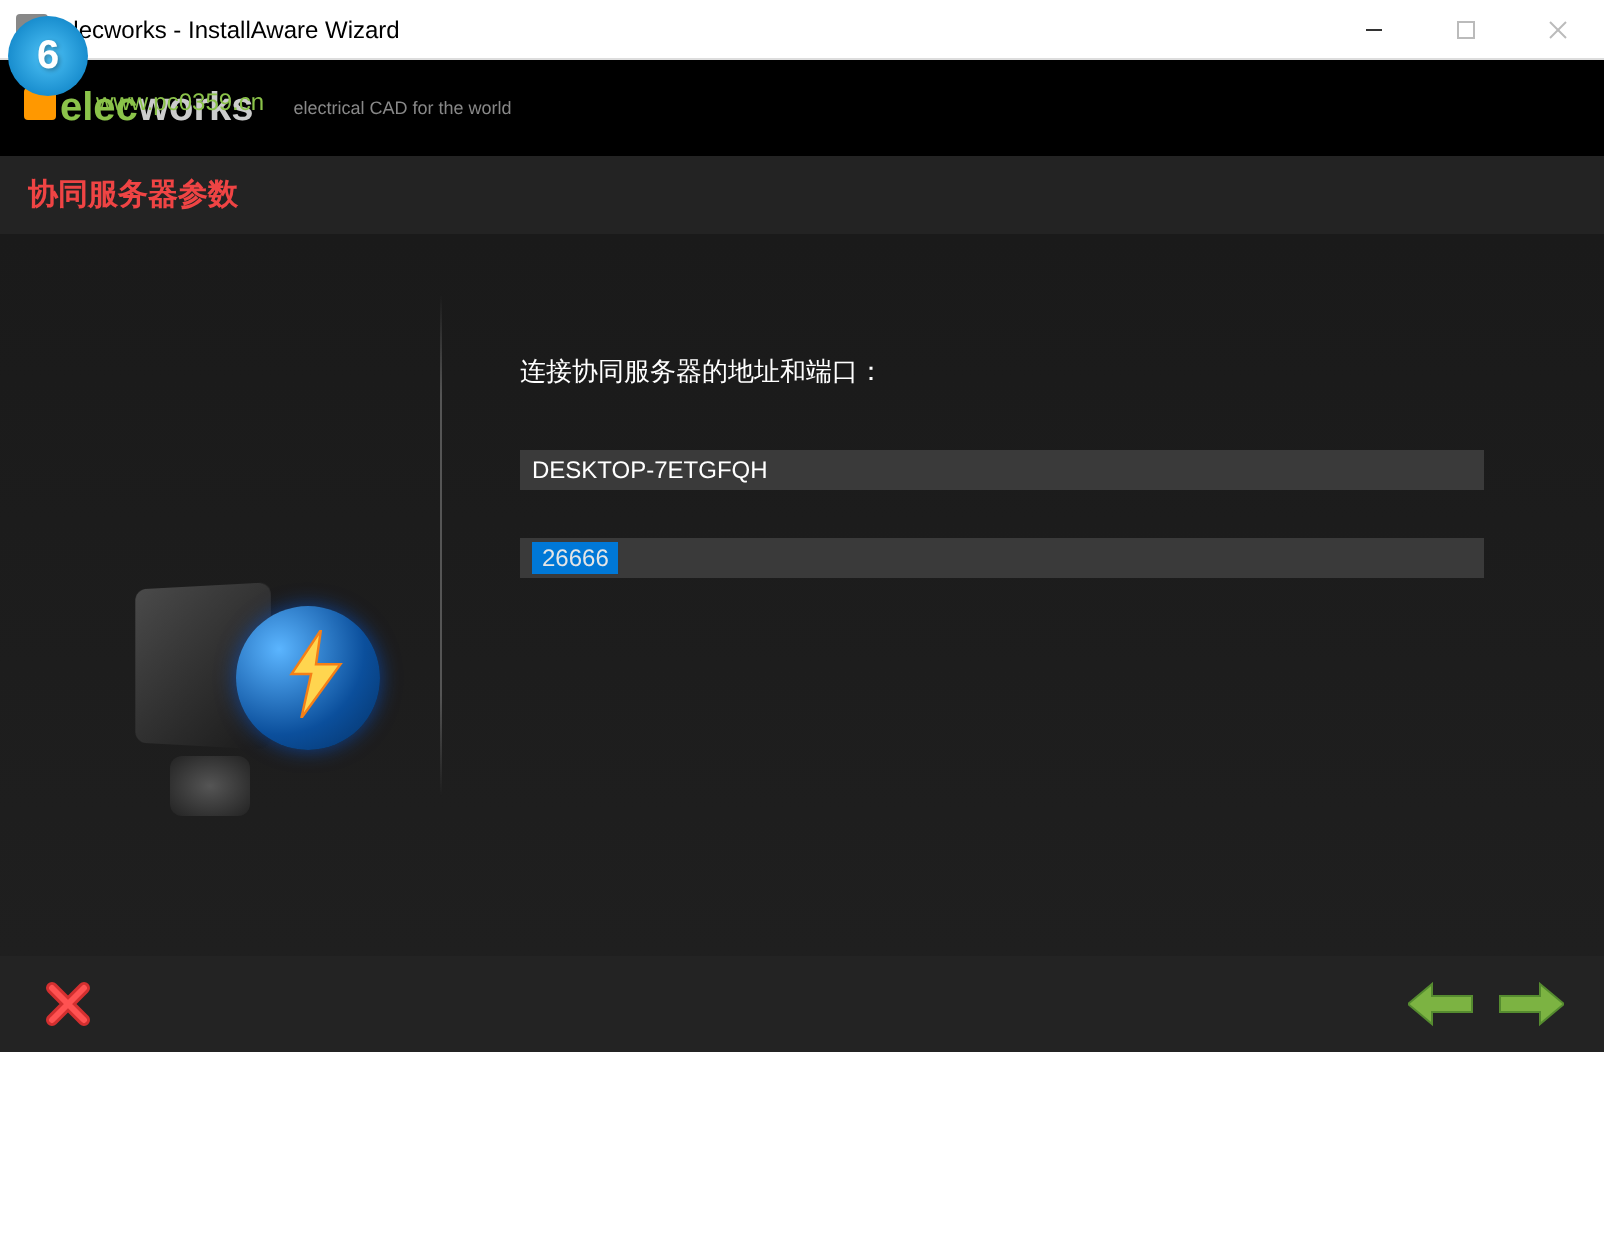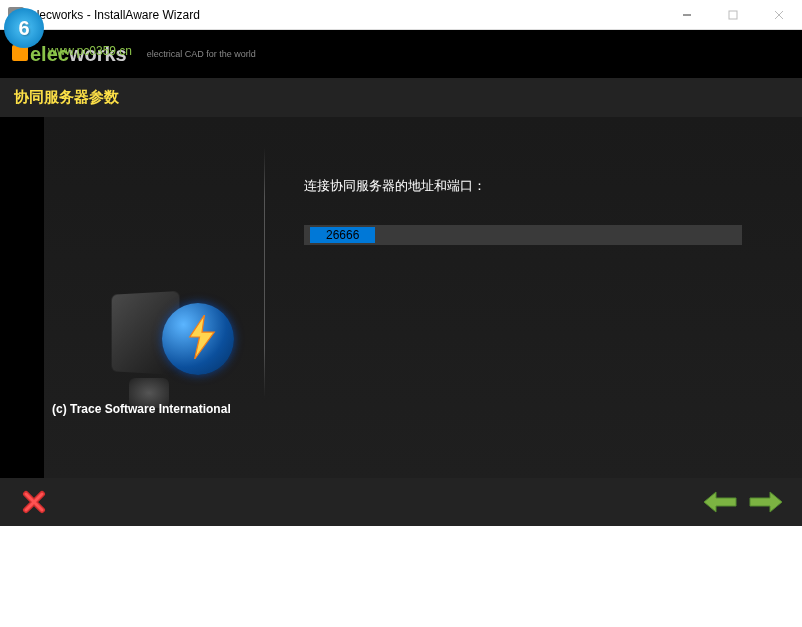--- a/index.html
+++ b/index.html
@@ -20,37 +20,37 @@
 .main { background: #000; height: 496px; display: flex; flex-direction: column; }
 
 .logo-band { height: 48px; background: #000; padding: 6px 12px; display: flex; align-items: center; }
 .elec-logo { display: flex; align-items: baseline; }
 .elec-e { color: #8bc34a; font-size: 20px; font-weight: bold; }
 .elec-works { color: #ccc; font-size: 20px; font-weight: bold; }
 .elec-plug { width: 16px; height: 16px; background: #ff9800; border-radius: 2px; margin-right: 2px; }
 .elec-tag { font-size: 9px; color: #888; margin-left: 20px; }
 
 .header-bar { background: #232323; padding: 10px 14px; }
-.header-text { color: #fde047; font-size: 15px; font-weight: bold; }
+.header-text { color: #ef4444; font-size: 15px; font-weight: bold; }
 
-.content { flex: 1; background: linear-gradient(to bottom, #1a1a1a, #1f1f1f); display: flex; padding: 20px 40px; position: relative; margin-left: 44px; }
+.content { flex: 1; background: linear-gradient(to bottom, #1a1a1a, #1f1f1f); display: flex; padding: 20px 40px; position: relative; }
 
 .left-graphic { width: 180px; display: flex; align-items: center; justify-content: center; padding-top: 80px; }
 .server-globe { position: relative; width: 130px; height: 130px; }
 .server-box { position: absolute; left: 0; top: 20px; width: 70px; height: 80px; background: linear-gradient(135deg, #4a4a4a, #1a1a1a); border-radius: 6px; transform: perspective(200px) rotateY(-15deg); }
 .globe { position: absolute; right: 5px; top: 30px; width: 72px; height: 72px; border-radius: 50%; background: radial-gradient(circle at 30% 30%, #5bb5ff, #0b4f9c 60%, #043063); box-shadow: 0 0 10px rgba(0,100,255,.5); }
 .bolt { position: absolute; right: 22px; top: 42px; width: 30px; height: 44px; z-index: 2; }
 .plug-bottom { position: absolute; left: 20px; bottom: -5px; width: 40px; height: 30px; background: radial-gradient(ellipse, #555, #222); border-radius: 6px; }
 
 .form-area { flex: 1; padding: 40px 20px 0 40px; color: #fff; font-size: 13px; position: relative; }
 .vert-divider { position: absolute; left: 0; top: 10px; bottom: 60px; width: 1px; background: linear-gradient(to bottom, transparent, #555 20%, #555 80%, transparent); }
 .form-prompt { margin-bottom: 30px; }
 .field-label { margin-bottom: 4px; text-decoration: underline; }
 .field-input { width: 100%; background: #3a3a3a; border: none; color: #fff; padding: 3px 6px; font-size: 12px; height: 20px; outline: none; }
-.sel-text { background: #0078d7; color: #000000; padding: 1px 16px; }
+.sel-text { background: #0078d7; color: #e5e5e5; padding: 1px 5px; }
 .field-block { margin-bottom: 24px; }
 .note { margin-top: 10px; }
 
 .copyright { color: #fff; font-size: 12px; font-weight: bold; padding: 6px 4px; position: absolute; bottom: 56px; left: 4px; }
 
 .footer { height: 48px; background: #232323; display: flex; align-items: center; padding: 0 20px; }
 .cancel-x { width: 28px; height: 28px; }
 .spacer { flex: 1; }
 .arrow-btn { width: 34px; height: 24px; margin-left: 10px; }
 </style>
@@ -114,29 +114,29 @@
         <div class="plug-bottom"></div>
       </div>
     </div>
 
     <div class="form-area">
       <div class="vert-divider"></div>
 
       <div class="form-prompt">连接协同服务器的地址和端口：</div>
 
       <div class="field-block">
+        <div class="field-input"><span>DESKTOP-7ETGFQH</span></div>
       </div>
 
       <div class="field-block">
         <div class="field-input"><span class="sel-text">26666</span></div>
       </div>
 
     </div>
 
-    <div class="copyright">(c) Trace Software International</div>
   </div>
 
   <div class="footer">
     <svg class="cancel-x" viewBox="0 0 28 28">
       <path d="M6 6 L22 22 M22 6 L6 22" stroke="#d32f2f" stroke-width="6" stroke-linecap="round"></path>
       <path d="M6 6 L22 22 M22 6 L6 22" stroke="#ff5252" stroke-width="3" stroke-linecap="round"></path>
     </svg>
     <div class="spacer"></div>
     <svg class="arrow-btn" viewBox="0 0 34 24">
       <polygon points="12,2 0,12 12,22 12,16 32,16 32,8 12,8" fill="#7cb342" stroke="#558b2f" stroke-width="1"></polygon>

